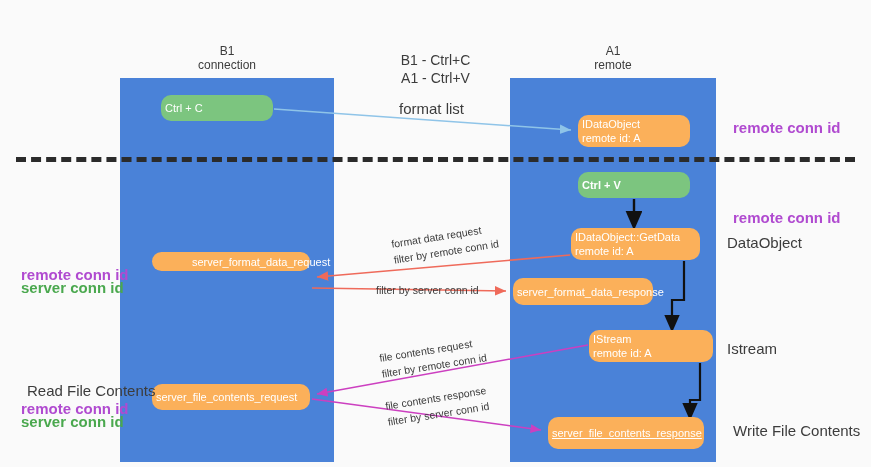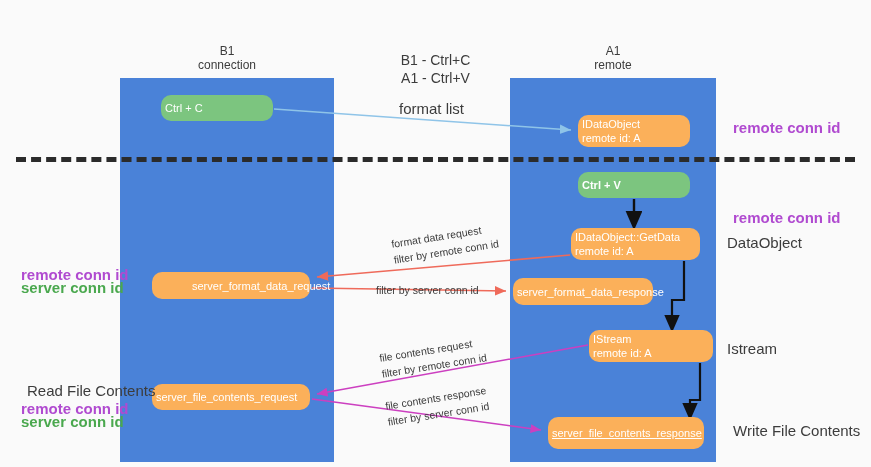--- a/index.html
+++ b/index.html
@@ -38,21 +38,21 @@
     color:#ffffff;font-size:11px;line-height:14px;text-align:center;
     box-sizing:border-box;padding:2px 4px;border-radius:10px;
   }
   .box.green{background:#7cc57f;}
   .box.orange{background:#fbb05a;}
 
   #box-ctrl-c{left:161px;top:95px;width:112px;height:26px;}
   #box-idataobject{left:578px;top:115px;width:112px;height:32px;}
   #box-ctrl-v{left:578px;top:172px;width:112px;height:26px;font-weight:bold;}
   #box-getdata{left:571px;top:228px;width:129px;height:32px;}
-  #box-srv-fmt-req{left:152px;top:272px;width:158px;height:27px;padding-left:40px;}
+  #box-srv-fmt-req{left:152px;top:252px;width:158px;height:19px;padding-left:40px;}
   #box-srv-fmt-res{left:513px;top:278px;width:140px;height:27px;}
   #box-istream{left:589px;top:330px;width:124px;height:32px;}
   #box-srv-file-req{left:152px;top:384px;width:158px;height:26px;}
   #box-srv-file-res{left:548px;top:417px;width:156px;height:32px;text-decoration:underline;}
 
   
   #divider{
     position:absolute;left:16px;top:157px;width:839px;height:0;
     border-top:5px dashed #2b2b2b;
   }

